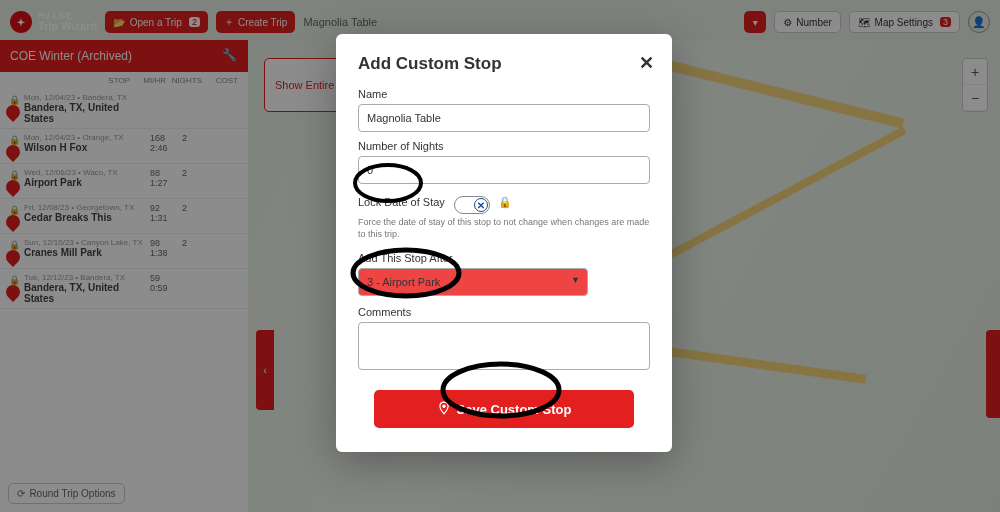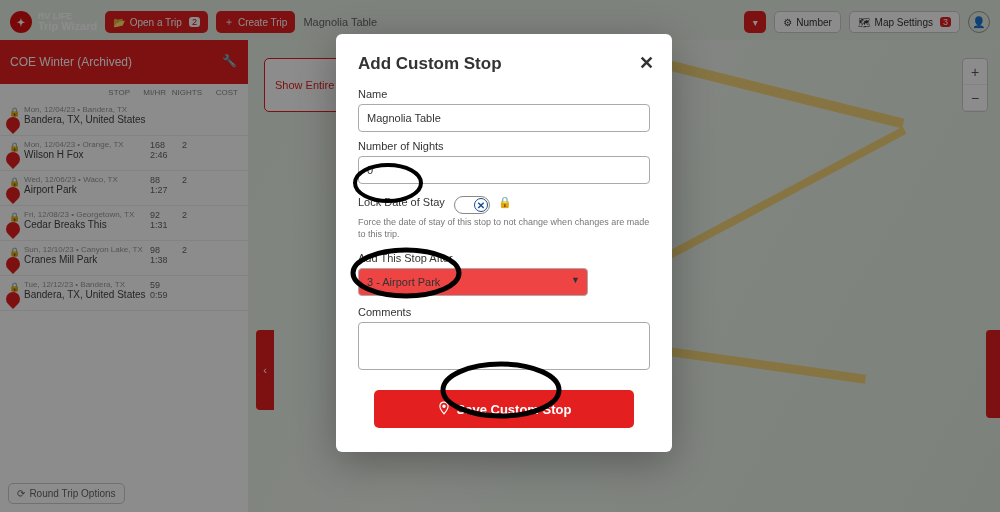--- a/index.html
+++ b/index.html
@@ -12,33 +12,33 @@
   .brand .t2{font-size:11px;line-height:1}
   .pill{height:22px;border-radius:5px;display:flex;align-items:center;padding:0 8px;font-size:10px;gap:4px}
   .pill.red{background:#e41f1f;color:#fff}
   .pill.white{background:#fff;color:#333;border:1px solid #ccc}
   .badge{background:#fff;color:#c00;border-radius:3px;padding:0 3px;font-size:9px;margin-left:3px}
   .badge.r{background:#e41f1f;color:#fff}
   .spacer{flex:1}
   .search{color:#666;font-size:11px}
   .usercircle{width:22px;height:22px;border-radius:50%;border:1px solid #999;display:flex;align-items:center;justify-content:center}
   .leftpanel{position:absolute;top:40px;left:0;width:248px;bottom:0;background:#fff;display:flex;flex-direction:column}
-  .tripname{background:#e41f1f;color:#fff;padding:14px 10px;display:flex;align-items:center;justify-content:space-between;font-size:12px}
+  .tripname{background:#e41f1f;color:#fff;padding:8px 10px;display:flex;align-items:center;justify-content:space-between;font-size:12px}
   .wrench{width:16px;height:16px}
   .colhdr{display:flex;padding:4px 10px;font-size:8px;color:#888;gap:4px}
   .colhdr span:first-child{flex:1}
   .colhdr span{width:32px;text-align:right}
   .stops{flex:1;overflow:hidden}
   .stop{display:flex;padding:4px 6px;border-bottom:1px solid #eee;align-items:flex-start;gap:4px;font-size:9px}
   .stop .ic{width:14px;display:flex;flex-direction:column;gap:2px;align-items:center;padding-top:2px}
   .lock{width:8px;height:8px;color:#c44}
   .pin{width:14px;height:14px;border-radius:50% 50% 50% 0;background:#e41f1f;transform:rotate(-45deg)}
   .stop .txt{flex:1}
   .stop .meta{font-size:8px;color:#999}
-  .stop .name{font-size:10px;color:#444;font-weight:400}
+  .stop .name{font-size:10px;color:#444;font-weight:700}
   .stop .nums{display:flex;gap:4px;font-size:9px;color:#666;align-items:flex-start}
   .stop .nums span{width:28px;}
   .rtopts{margin:8px;border:1px solid #ccc;border-radius:5px;padding:4px 8px;font-size:10px;color:#666;display:inline-flex;align-items:center;gap:4px;align-self:flex-start}
   .maparea{position:absolute;top:40px;left:248px;right:0;bottom:0;background:linear-gradient(120deg,#e9f0e5 0%,#eef4ec 40%,#e4ece1 100%)}
   .road{position:absolute;background:#f5d67a}
   .zoomctl{position:absolute;top:18px;right:12px;width:26px;background:#fff;border:1px solid #ccc;border-radius:4px;overflow:hidden}
   .zoomctl div{height:26px;display:flex;align-items:center;justify-content:center;border-bottom:1px solid #eee;font-size:14px;color:#555}
   .showentire{position:absolute;top:18px;left:16px;border:1px solid #e41f1f;color:#e41f1f;background:#fff;border-radius:5px;padding:20px 10px;font-size:11px}
   .redtab{position:absolute;left:8px;top:290px;width:18px;height:80px;background:#e41f1f;border-radius:4px 0 0 4px;color:#fff;display:flex;align-items:center;justify-content:center}
   .redtab2{position:absolute;right:0;top:290px;width:14px;height:88px;background:#e41f1f;border-radius:4px 0 0 4px}

